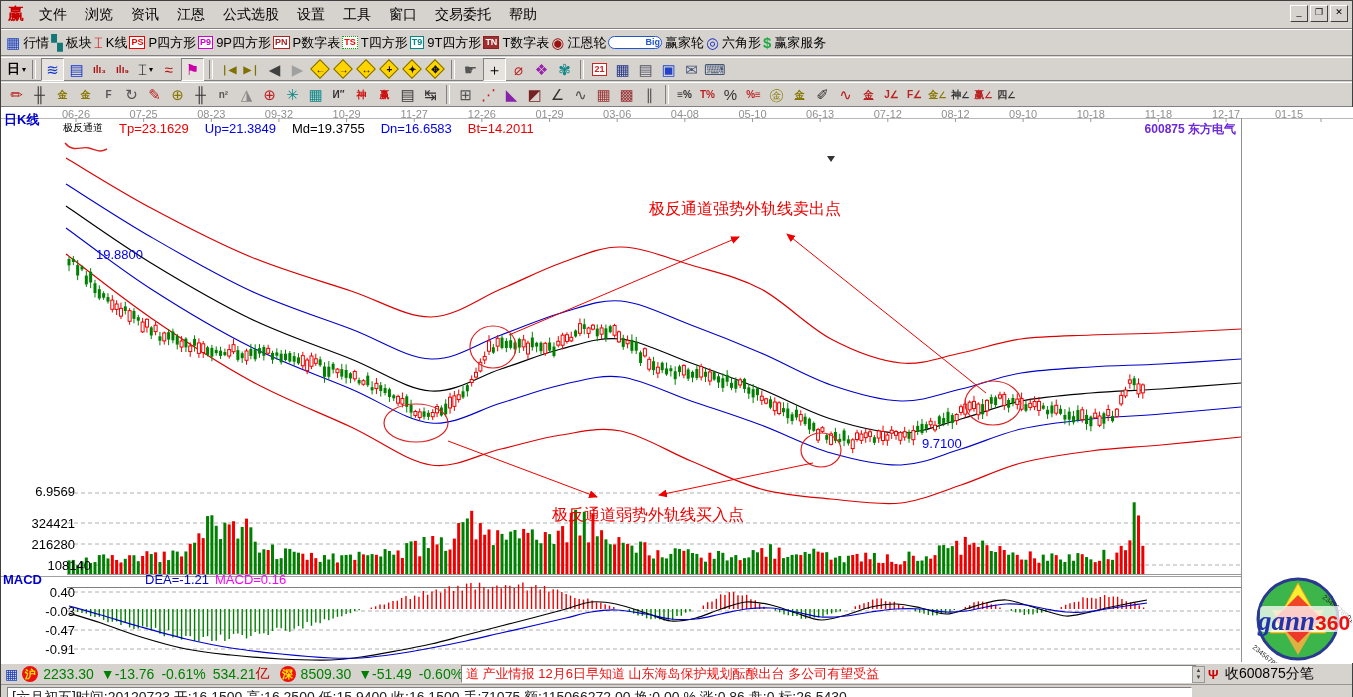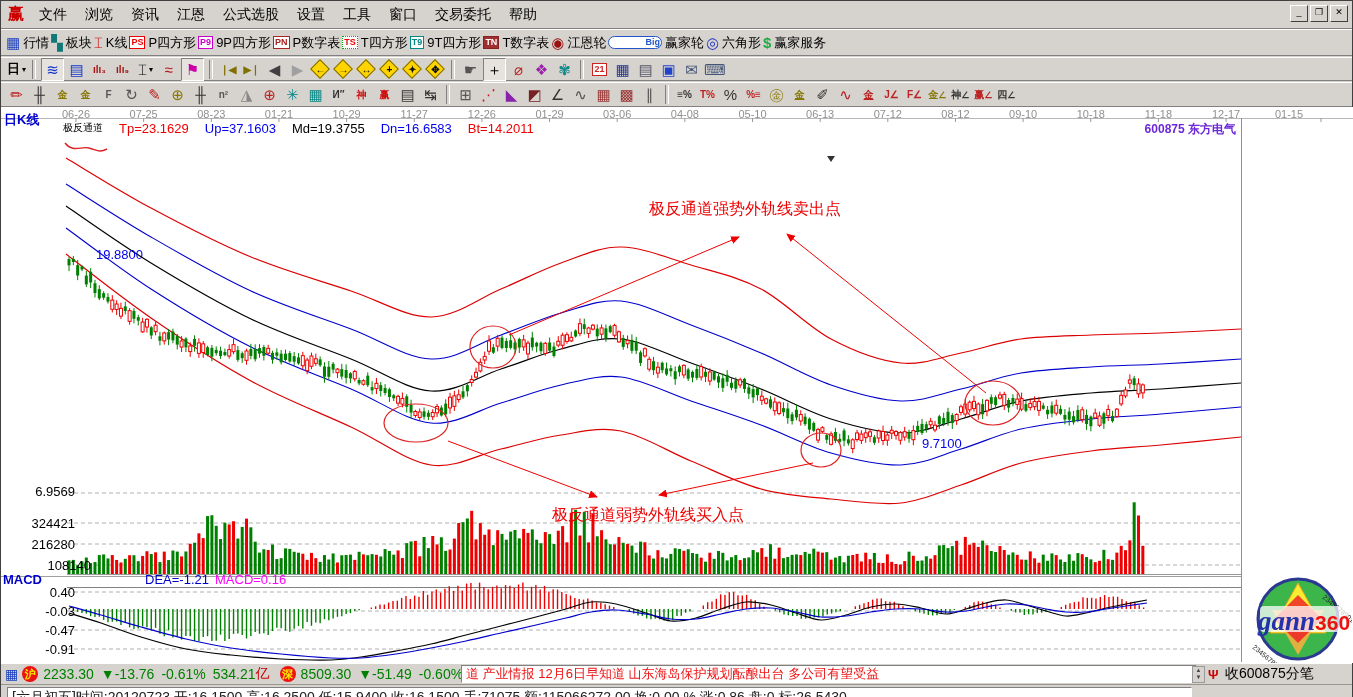--- a/index.html
+++ b/index.html
@@ -1417,42 +1417,42 @@
         <line x1="592" y1="416" x2="592" y2="434" stroke="#ee0000" stroke-width="1"></line>
         <path d="M826,49 L834,49 L830,55 z" fill="#333"></path>
         <path d="M64,36 C72,46 80,39 88,41 S98,46 106,42" fill="none" stroke="#dd2222" stroke-width="1.4"></path>
       </svg>
 
     <div class="lbl period">日K线</div>
     <div id="dates">
         <span class="date-tick" style="left: 75px;">06-26</span>
         <span class="date-tick" style="left: 142.65px;">07-25</span>
         <span class="date-tick" style="left: 210.3px;">08-23</span>
-        <span class="date-tick" style="left: 277.95px;">01-21</span>
+        <span class="date-tick" style="left: 277.95px;">09-32</span>
         <span class="date-tick" style="left: 345.6px;">10-29</span>
         <span class="date-tick" style="left: 413.25px;">11-27</span>
         <span class="date-tick" style="left: 480.9px;">12-26</span>
         <span class="date-tick" style="left: 548.55px;">01-29</span>
         <span class="date-tick" style="left: 616.2px;">03-06</span>
         <span class="date-tick" style="left: 683.85px;">04-08</span>
         <span class="date-tick" style="left: 751.5px;">05-10</span>
         <span class="date-tick" style="left: 819.15px;">06-13</span>
         <span class="date-tick" style="left: 886.8px;">07-12</span>
         <span class="date-tick" style="left: 954.45px;">08-12</span>
         <span class="date-tick" style="left: 1022.1px;">09-10</span>
         <span class="date-tick" style="left: 1089.75px;">10-18</span>
         <span class="date-tick" style="left: 1157.4px;">11-18</span>
         <span class="date-tick" style="left: 1225.05px;">12-17</span>
         <span class="date-tick" style="left: 1288px;">01-15</span>
       </div>
 
     <div class="indicator-row">
       <span class="ind-name">极反通道</span>
       <span class="red">Tp=23.1629</span>
-      <span class="blue">Up=37.1603</span>
+      <span class="blue">Up=21.3849</span>
       <span class="black">Md=19.3755</span>
       <span class="blue">Dn=16.6583</span>
       <span class="red">Bt=14.2011</span>
     </div>
 
     <div class="stockname">600875  东方电气</div>
 
     <div class="plabel p1">19.8800</div>
     <div class="plabel p2">9.7100</div>
     <div class="alabel a1">6.9569</div>

